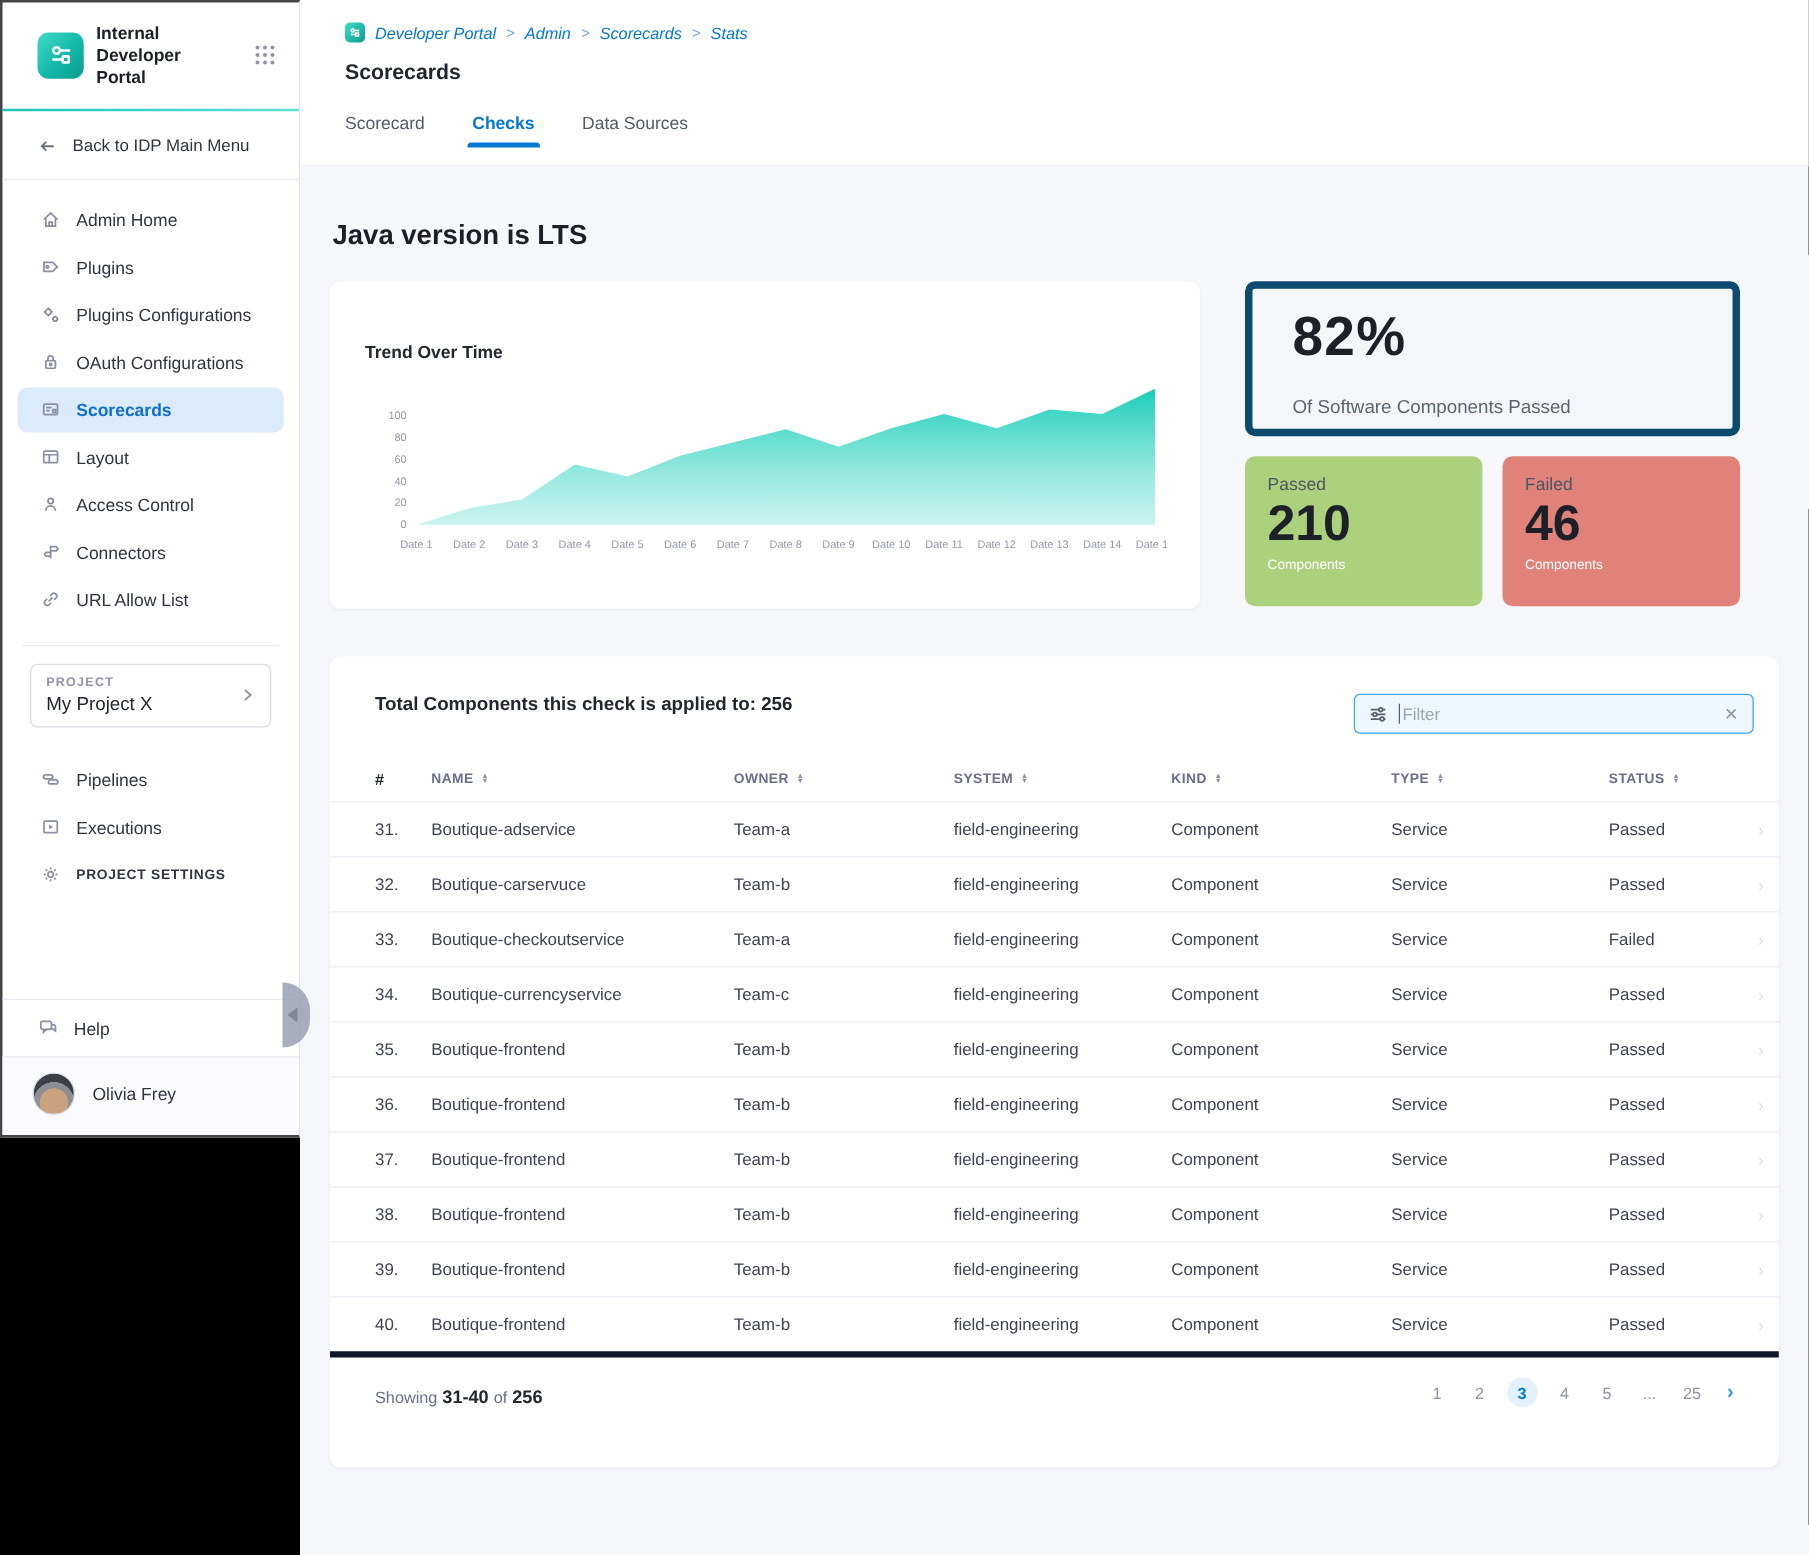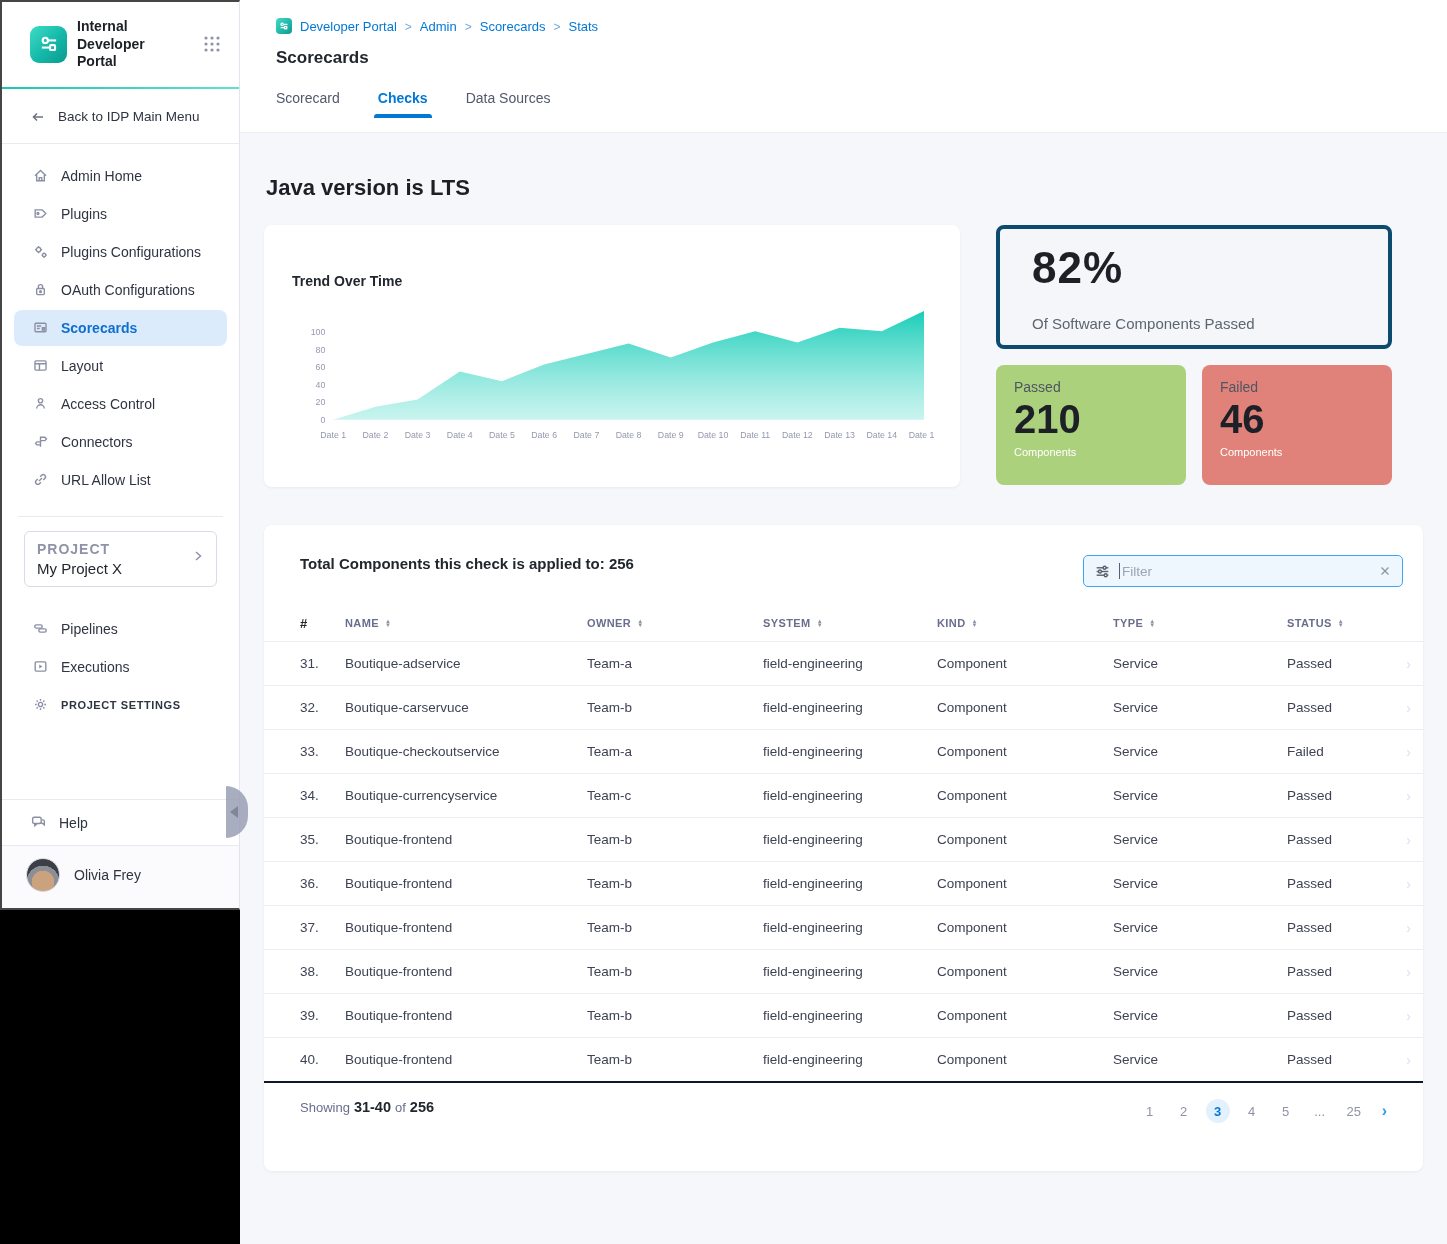--- a/index.html
+++ b/index.html
@@ -16,57 +16,57 @@
   .grid-dots { margin-left:auto; cursor:pointer; }
   .teal-rule { height:2px; margin:4px 0 0 0; background:linear-gradient(90deg,#19c7b4,#5fe0d2); }
   .back-row { display:flex; align-items:center; gap:12px; padding:20px 24px 18px 28px; color:#2f3442; font-size:13.5px; cursor:pointer; border-bottom:1px solid #e9eaf1; }
   .menu { padding:12px 12px 10px 12px; }
   .menu-item { display:flex; align-items:center; gap:12px; padding:8px 10px 8px 18px; border-radius:8px; font-size:14px; color:#2f3442; cursor:pointer; margin:2px 0; }
   .menu-item .mi-label { line-height:20px; }
   .menu-item.active { background:#dcebfb; color:#0f6fd0; font-weight:600; }
   .menu-item.caps .mi-label { font-size:11px; font-weight:700; letter-spacing:.6px; }
   .side-divider { height:1px; background:#e9eaf1; margin:6px 16px; }
   .project-card { margin:14px 22px 10px 22px; border:1px solid #d9dbe7; border-radius:6px; padding:9px 12px; position:relative; cursor:pointer; }
-  .project-label { font-size:14px; letter-spacing:1px; color:#9093a8; font-weight:700; }
+  .project-label { font-size:10px; letter-spacing:1px; color:#9093a8; font-weight:700; }
   .project-name { font-size:15px; color:#22272e; margin-top:3px; }
   .project-chevron { position:absolute; right:10px; top:16px; }
   .sidebar-bottom { position:absolute; bottom:0; left:0; right:0; }
   .help-row { display:flex; align-items:center; gap:12px; padding:14px 28px; font-size:14px; color:#2f3442; cursor:pointer; border-top:1px solid #e9eaf1; }
   .user-row { display:flex; align-items:center; gap:14px; padding:12px 24px 16px 24px; border-top:1px solid #e9eaf1; background:#fbfbfd; }
   .avatar { width:34px; height:34px; border-radius:50%; flex:0 0 auto;
             background:radial-gradient(circle at 50% 72%, #caa27e 0 40%, #8d8f96 41% 58%, #3c3f45 59% 100%); border:1px solid #d6d8e0; }
   .user-name { font-size:14px; color:#2f3442; }
   .collapse-handle { position:absolute; left:226px; top:786px; width:22px; height:52px; background:#9aa0b5; opacity:.85;
                      border-radius:0 26px 26px 0; z-index:6; display:flex; align-items:center; justify-content:center; cursor:pointer; }
   .collapse-handle .tri { width:0; height:0; border-top:6px solid transparent; border-bottom:6px solid transparent; border-right:8px solid #6c7184; margin-right:6px; }
 
   
   .main { position:absolute; left:240px; top:0; width:1207px; height:1244px; background:#f6f7fb; }
   .main-header { background:#fff; padding:18px 0 0 36px; height:133px; border-bottom:1px solid #eef0f6; }
-  .breadcrumb { display:flex; align-items:flex-end; gap:8px; font-size:13px; }
+  .breadcrumb { display:flex; align-items:center; gap:8px; font-size:13px;font-style:italic; }
   .crumb-logo { width:16px; height:16px; border-radius:4px; background:linear-gradient(135deg,#3edcc6,#0b9a90); display:inline-flex; align-items:center; justify-content:center; }
   .crumb-link { color:#0278d5; cursor:pointer; }
   .crumb-sep { color:#74a9dc; font-size:12px; }
   .page-title { font-size:17px; font-weight:700; color:#22272e; margin-top:14px; }
   .tabs { display:flex; gap:38px; margin-top:22px; }
   .tab { font-size:14px; color:#51596b; padding-bottom:12px; position:relative; cursor:pointer; }
   .tab.active { color:#0278d5; font-weight:700; }
   .tab.active::after { content:""; position:absolute; left:-4px; right:-4px; bottom:0; height:4px; border-radius:3px 3px 0 0; background:#0278d5; }
 
   .content { padding:0 24px; }
   .section-heading { font-size:22px; font-weight:700; color:#1c2026; margin:42px 0 0 2px; }
 
   .top-grid { display:flex; margin-top:24px; gap:36px; }
   .chart-card { width:696px; height:262px; background:#fff; border-radius:8px; box-shadow:0 1px 3px rgba(40,41,61,.06); padding:24px 26px; }
   .chart-title { font-size:14px; font-weight:700; color:#22272e; margin:24px 0 0 2px; }
   .chart-wrap { margin-top:6px; }
   .chart-wrap text { font-size:9px; fill:#9598ad; }
 
   .stats-col { width:396px; }
-  .pct-card { background:#f5f6f9; border:4px solid #0c4a6e; border-radius:8px; height:124px; padding:14px 32px; }
+  .pct-card { background:#f5f6f9; border:6px solid #0c4a6e; border-radius:8px; height:124px; padding:14px 32px; }
   .pct-value { font-size:44px; font-weight:700; color:#1d2026; letter-spacing:1px; }
   .pct-label { font-size:15px; color:#5c6670; margin-top:22px; }
   .pf-row { display:flex; gap:16px; margin-top:16px; }
   .pf-card { width:190px; height:120px; border-radius:8px; padding:14px 18px; }
   .pf-card.passed { background:#acd17d; }
   .pf-card.failed { background:#e0827a; }
   .pf-label { font-size:14px; color:#4d5662; }
   .pf-value { font-size:40px; font-weight:700; color:#1d2026; margin-top:2px; }
   .pf-unit { font-size:11px; color:#fff; margin-top:4px; }
 
@@ -80,21 +80,21 @@
   .filter-box input::placeholder { color:#9aa5b5; }
   .tbl { width:100%; }
   .tr { display:flex; align-items:center; padding:0 12px 0 36px; }
   .tr.head { height:36px; }
   .tr.body-row { height:44px; border-top:1px solid #ecedf4; font-size:13.5px; color:#3e4354; }
   .th { font-size:11px; font-weight:700; color:#696e8d; letter-spacing:.4px; display:flex; align-items:center; gap:6px; }
   .th.first { color:#22272e; font-size:13px; }
   .c-num{width:45px;} .c-name{width:242px;} .c-owner{width:176px;} .c-system{width:174px;} .c-kind{width:176px;} .c-type{width:174px;} .c-status{width:100px;}
   .row-chevron { margin-left:auto; color:#dcdfea; font-size:14px; }
   .sort-glyph { display:inline-flex; flex-direction:column; line-height:4px; font-size:6px; color:#8f93a6; cursor:pointer; }
-  .table-footer { display:flex; align-items:flex-start; border-top:2px solid #0f172a; padding:16px 36px 40px 36px; }
+  .table-footer { display:flex; align-items:flex-end; border-top:5px solid #0f172a; padding:16px 36px 40px 36px; }
   .showing { font-size:13px; color:#696e8d; }
   .showing b { font-size:14.5px; color:#22272e; margin:0 4px; }
   .pager { margin-left:auto; display:flex; align-items:center; gap:10px; }
   .page-num { width:24px; height:24px; border-radius:50%; display:flex; align-items:center; justify-content:center; font-size:13px; color:#8f93a6; cursor:pointer; }
   .page-num.active { background:#e2f1fd; color:#0278d5; font-weight:600; }
   .pager-next { color:#2b9df0; font-size:16px; cursor:pointer; margin-left:6px; font-weight:700; }
 
   svg.icon { display:block; }
 </style>
 </head>

